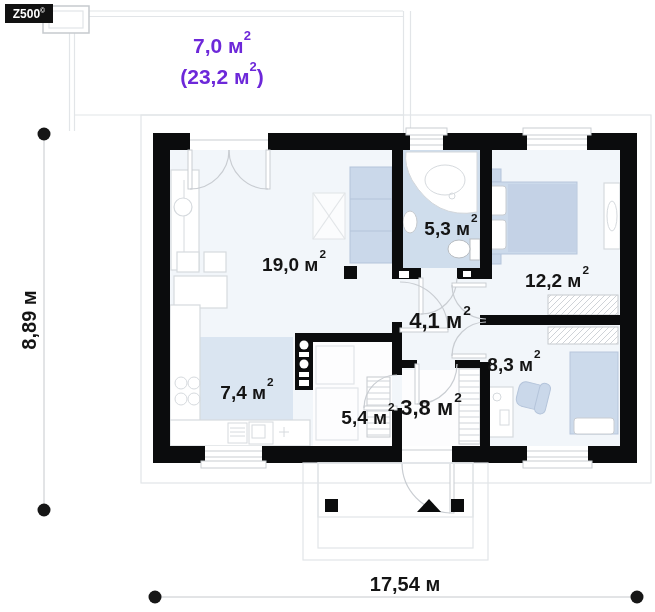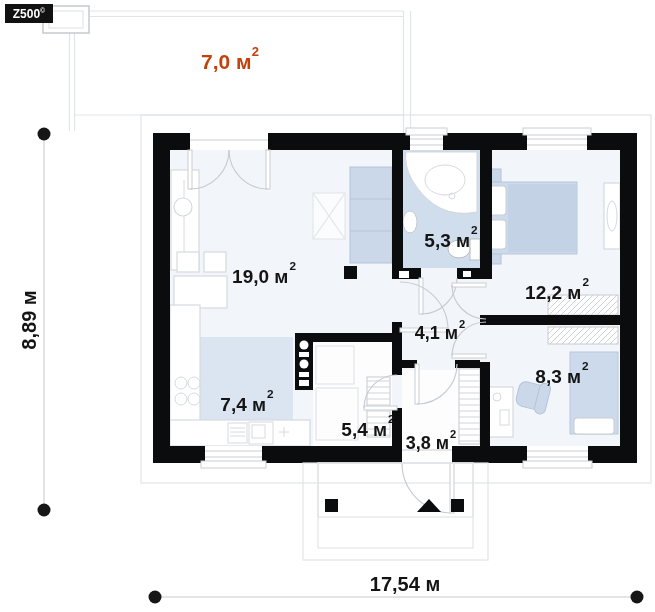--- a/index.html
+++ b/index.html
@@ -15,27 +15,27 @@
   .furn{fill:#ffffff;stroke:#d6dade;stroke-width:1.2;}
   .furnline{stroke:#d6dade;stroke-width:1;fill:none;}
   .soft{fill:var(--accent-soft,#cad8ea);stroke:#b4c4da;stroke-width:1;}
   .leaf{fill:#ffffff;stroke:#c9cdd2;stroke-width:1;}
   .dimline{stroke:#c6c9cd;stroke-width:1;fill:none;}
   .dot{fill:#161616;}
   
   .lbl{
     position:absolute;transform:translate(-50%,-50%);
     font-weight:bold;color:#141414;white-space:nowrap;
-    font-size:19px;letter-spacing:0;margin-top:12px;
+    font-size:19px;letter-spacing:0;
   }
   .lbl sup{font-size:0.62em;position:relative;top:-0.40em;margin-left:1px;}
-  .lbl.small{font-size:18px;}
+  .lbl.small{font-size:22px;}
   .terrace-lbl{
     position:absolute;left:222px;top:59px;transform:translate(-50%,-50%);
-    text-align:center;font-weight:bold;color:#c2410c;font-size:21px;line-height:26px;white-space:nowrap;margin-left:8px;
+    text-align:center;font-weight:bold;color:#6d28d9;font-size:21px;line-height:26px;white-space:nowrap;
   }
   .terrace-lbl sup{font-size:0.62em;position:relative;top:-0.40em;}
   .dim{position:absolute;font-weight:bold;color:#141414;font-size:20px;white-space:nowrap;}
   .dim.bottom{left:405px;top:584px;transform:translate(-50%,-50%);}
   .dim.left{left:29px;top:320px;transform:translate(-50%,-50%) rotate(-90deg);}
   .logo{
     position:absolute;left:5px;top:4px;width:48px;height:19px;background:#111;
     color:#fff;font-weight:bold;font-size:12px;display:flex;align-items:center;justify-content:center;
   }
   .logo sup{font-size:7px;position:relative;top:-3px;}
@@ -289,27 +289,28 @@
     </g>
   </svg>
 
   <div class="logo">
     <span>Z500</span>
       <sup>©</sup>
   </div>
 
   <div class="terrace-lbl">
     <div><span>7,0 м</span><sup>2</sup></div>
+    <div><span>(23,2 м</span><sup>2</sup><span>)</span></div>
   </div>
 
-  <div class="lbl" style="left:264px;top:264px"><span>19,0 м</span><sup>2</sup></div>
+  <div class="lbl" style="left:294px;top:264px"><span>19,0 м</span><sup>2</sup></div>
   <div class="lbl" style="left:247px;top:392px"><span>7,4 м</span><sup>2</sup></div>
   <div class="lbl" style="left:451px;top:228px"><span>5,3 м</span><sup>2</sup></div>
   <div class="lbl" style="left:557px;top:280px"><span>12,2 м</span><sup>2</sup></div>
   <div class="lbl small" style="left:440px;top:321px"><span>4,1 м</span><sup>2</sup></div>
-  <div class="lbl" style="left:562px;top:364px"><span>8,3 м</span><sup>2</sup></div>
+  <div class="lbl" style="left:514px;top:364px"><span>8,3 м</span><sup>2</sup></div>
   <div class="lbl" style="left:368px;top:417px"><span>5,4 м</span><sup>2</sup></div>
-  <div class="lbl small" style="left:431px;top:431px"><span>3,8 м</span><sup>2</sup></div>
+  <div class="lbl small" style="left:431px;top:408px"><span>3,8 м</span><sup>2</sup></div>
 
   <div class="dim bottom">17,54 м</div>
   <div class="dim left">8,89 м</div>
 
 </div>
 
 </body></html>

